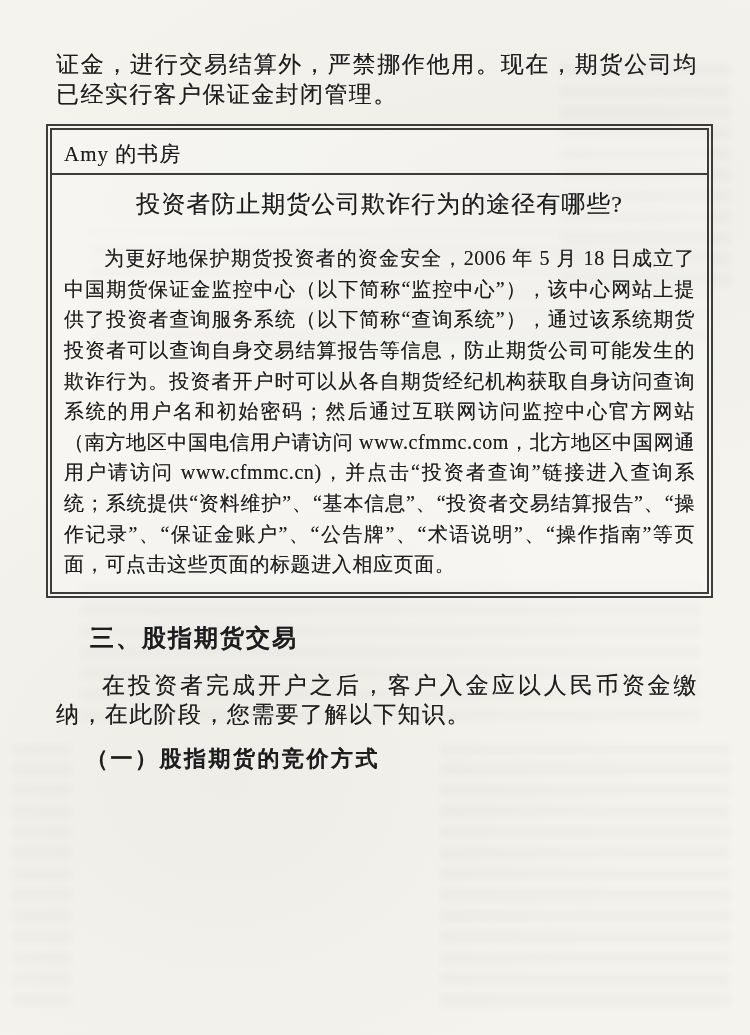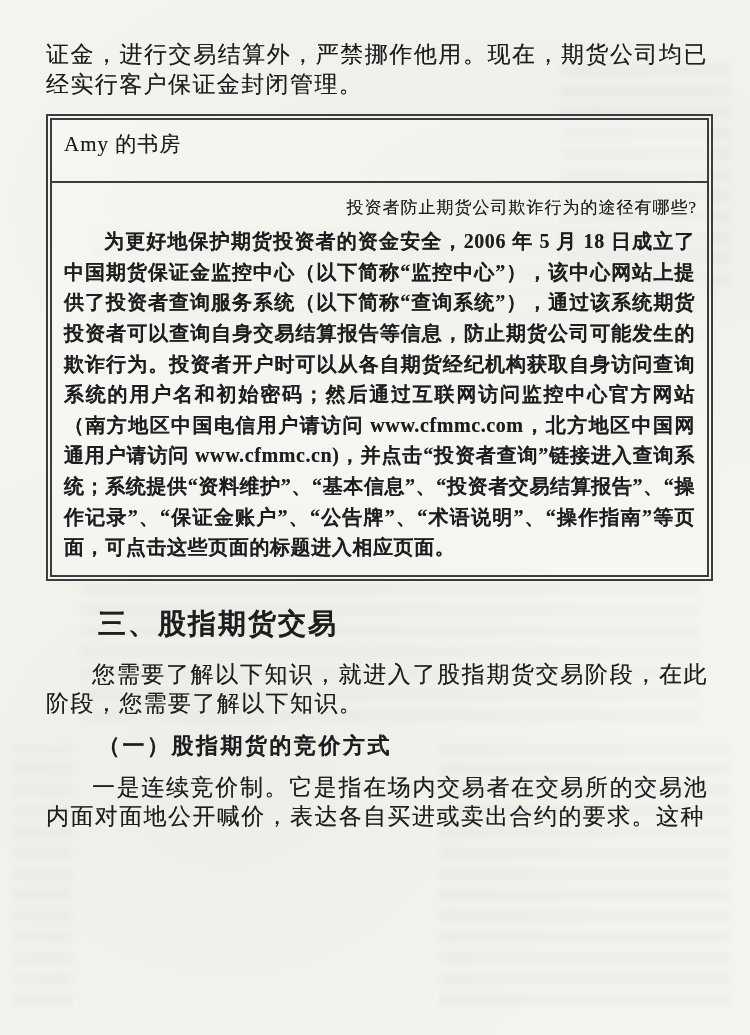--- a/index.html
+++ b/index.html
@@ -29,71 +29,70 @@
   .ghost.g2{left:90px;top:230px;width:620px;height:120px;opacity:0.04;}
   .ghost.g3{left:80px;top:580px;width:620px;height:150px;opacity:0.04;}
   .ghost.g4{left:440px;top:745px;width:290px;height:270px;}
   .ghost.g5{left:12px;top:745px;width:60px;height:270px;opacity:0.045;}
 
   .content{
     position:absolute;
     left:42px;top:36px;width:670px;
   }
   .para{
-    margin:4px;
+    margin:14px;
     font-size:23px;
     line-height:29.6px;
     letter-spacing:1.4px;
     text-align:justify;
     text-justify:inter-ideograph;
   }
   .indent{text-indent:2em;}
 
   .amy-box{
     margin-top:15px;
     margin-left:4px;
     width:655px;
     border:6px double #3c3c3c;
     background:rgba(255,255,255,0.25);
   }
   .amy-box-header{
     font-size:21px;
     letter-spacing:1px;
-    padding:10px 12px 23px 12px;
+    padding:10px 12px 5px 12px;
     border-bottom:2px solid #3c3c3c;
   }
   .amy-box-title{
-    text-align:right;
-    font-size:17px;
+    text-align:center;
+    font-size:24px;
     letter-spacing:1px;
-    margin:13px 10px 0 10px;
+    margin:13px 10px 16px 10px;
   }
   .amy-box-body{
     font-size:20px;
     line-height:30.6px;
     letter-spacing:0.6px;
     text-align:justify;
     text-justify:inter-ideograph;
     text-indent:2em;
     margin:0;
     padding:7px 12px 12px 12px;
-    font-weight:bold;
   }
 
   .section-heading{
     margin:24px 0 0 0;
     text-indent:2em;
-    font-size:28px;
+    font-size:24px;
     font-weight:bold;
     letter-spacing:2px;
     font-family:Liberation Sans, sans-serif;
   }
   .section-intro{margin-top:17px;}
   .subsection-heading{
-    margin:12px;
+    margin:0;
     text-indent:2em;
     font-size:22px;
     line-height:29.6px;
     letter-spacing:2.5px;
   }
   
   .content, .amy-box{ text-shadow:0 0 0.4px rgba(30,30,30,0.55); }
 </style>
 </head>
 <body>
@@ -113,21 +112,20 @@
 
 
     <div class="amy-box">
       <div class="amy-box-header">Amy 的书房</div>
       <div class="amy-box-title">投资者防止期货公司欺诈行为的途径有哪些?</div>
       <p class="amy-box-body">为更好地保护期货投资者的资金安全，2006 年 5 月 18 日成立了中国期货保证金监控中心（以下简称“监控中心”），该中心网站上提供了投资者查询服务系统（以下简称“查询系统”），通过该系统期货投资者可以查询自身交易结算报告等信息，防止期货公司可能发生的欺诈行为。投资者开户时可以从各自期货经纪机构获取自身访问查询系统的用户名和初始密码；然后通过互联网访问监控中心官方网站（南方地区中国电信用户请访问 www.cfmmc.com，北方地区中国网通用户请访问 www.cfmmc.cn)，并点击“投资者查询”链接进入查询系统；系统提供“资料维护”、“基本信息”、“投资者交易结算报告”、“操作记录”、“保证金账户”、“公告牌”、“术语说明”、“操作指南”等页面，可点击这些页面的标题进入相应页面。</p>
     </div>
 
     <h2 class="section-heading">三、股指期货交易</h2>
 
-    <p class="para indent section-intro">您需要了解以下知识，就进入了股指期货交易阶段，在此阶段，您需要了解以下知识。</p>
+    <p class="para indent section-intro">在投资者完成开户之后，客户入金应以人民币资金缴纳，在此阶段，您需要了解以下知识。</p>
 
     <h3 class="subsection-heading">（一）股指期货的竞价方式</h3>
 
 
-    <p class="para indent">一是连续竞价制。它是指在场内交易者在交易所的交易池内面对面地公开喊价，表达各自买进或卖出合约的要求。这种</p>
 
   </div>
 </div>
 
 </body></html>

